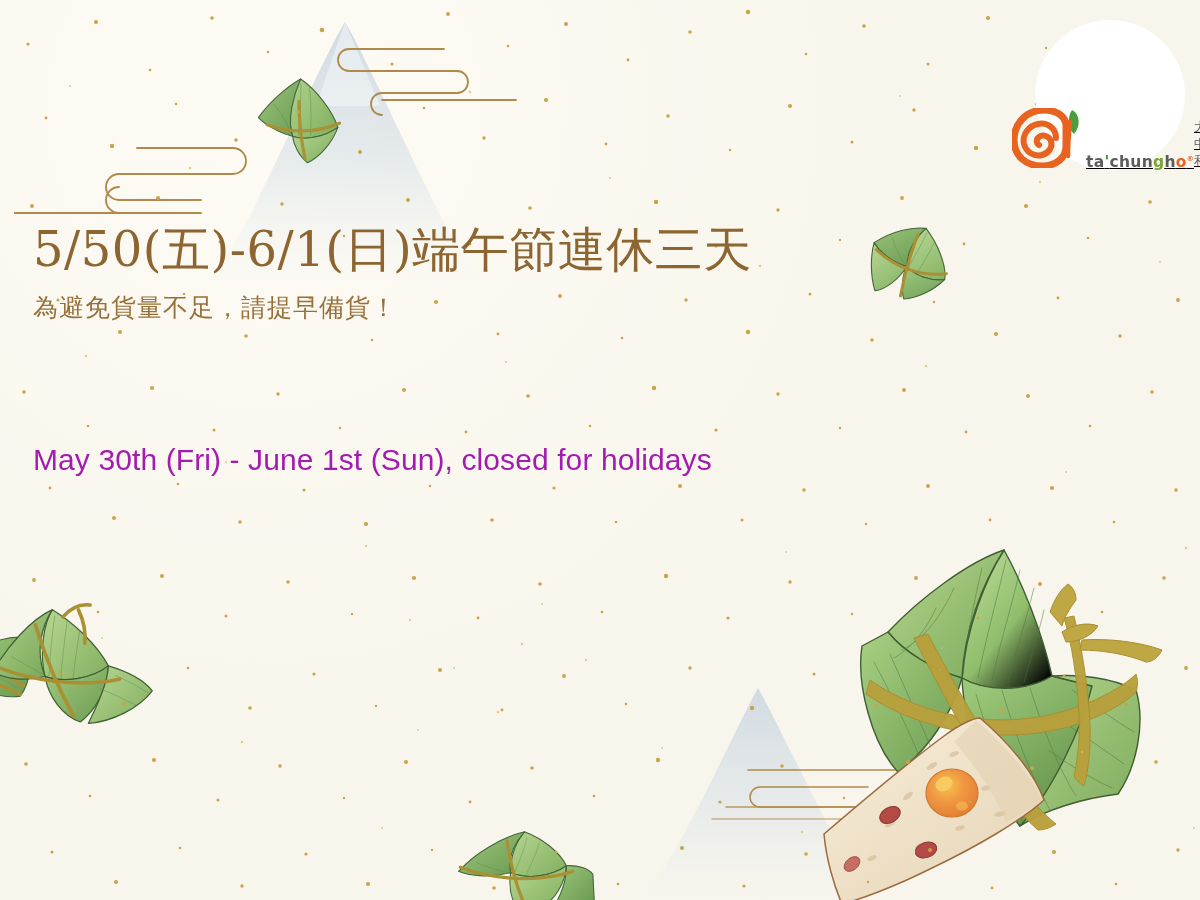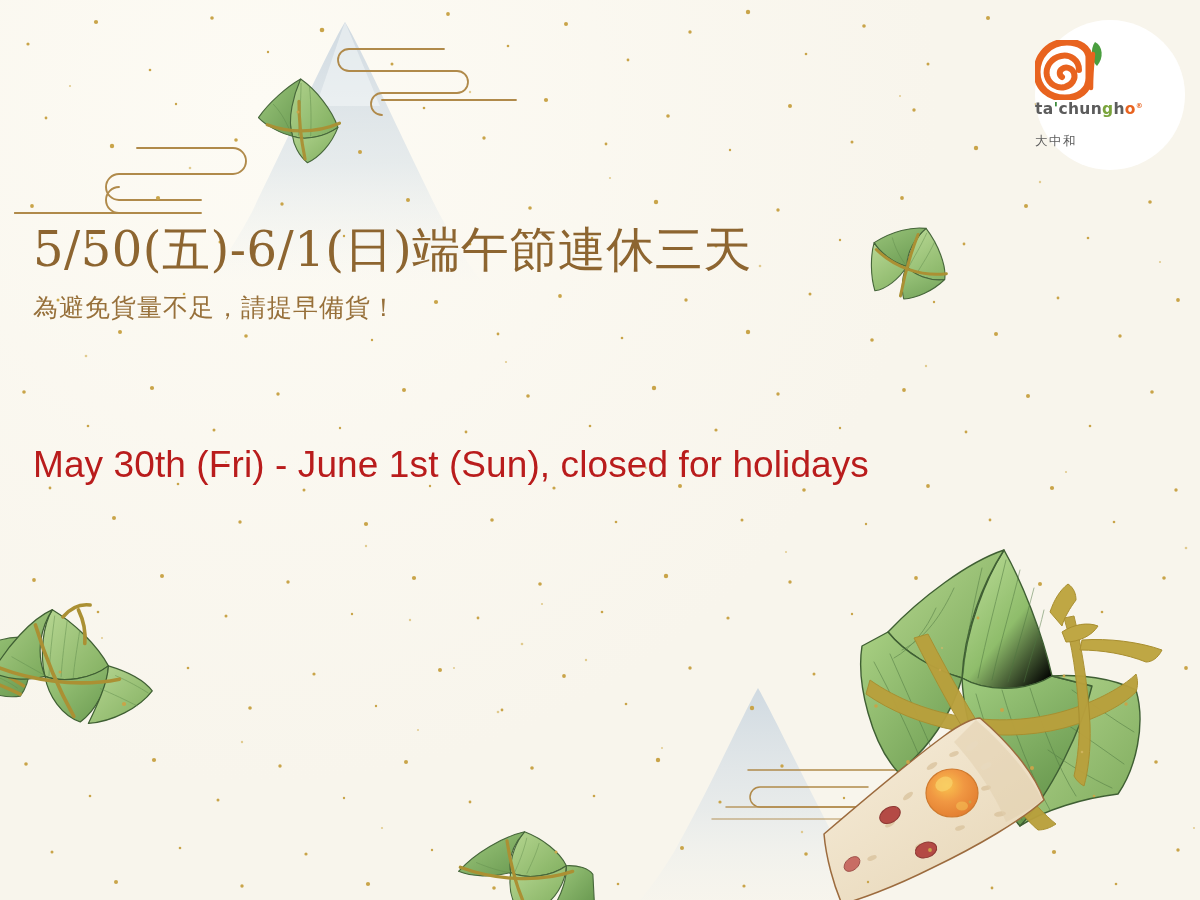--- a/index.html
+++ b/index.html
@@ -55,23 +55,24 @@
   
   .logo-badge {
     position: absolute;
     top: 20px;
     left: 1035px;
     width: 150px;
     height: 150px;
     border-radius: 50%;
     background: #ffffff;
     display: flex;
-    flex-direction: column;
-    align-items: flex-start;
+    flex-direction: row;
+    align-items: flex-end;
     justify-content: center;
+    text-decoration: underline;
   }
   .logo-mark { width: 74px; height: 60px; margin-bottom: 2px; }
   .logo-mark svg { display: block; }
   .logo-wordmark {
     font-size: 15.5px;
     letter-spacing: 0.3px;
     font-weight: 600;
     line-height: 1;
     white-space: nowrap;
     font-family: "DejaVu Sans", sans-serif;
@@ -118,22 +119,22 @@
     font-weight: 400;
     white-space: nowrap;
   }
   .copy-en {
     position: absolute;
     left: 33px;
     top: 437px;
     width: 900px;
   }
   .line-en {
-    color: #b91c1c;
-    font-size: 37px;
+    color: #a21caf;
+    font-size: 30px;
     line-height: 1.52;
     margin: 0;
     letter-spacing: 0.1px;
     font-family: "Liberation Sans", sans-serif;
     font-weight: 400;
     white-space: nowrap;
   }
 </style>
 </head>
 <body>

